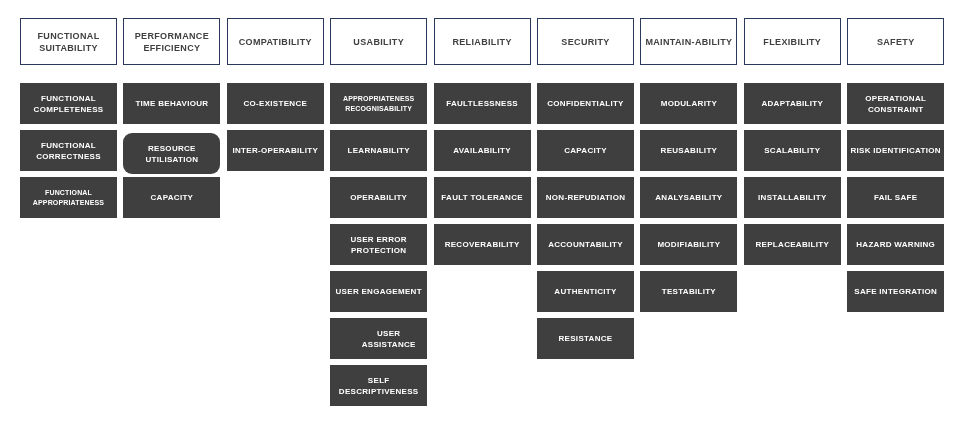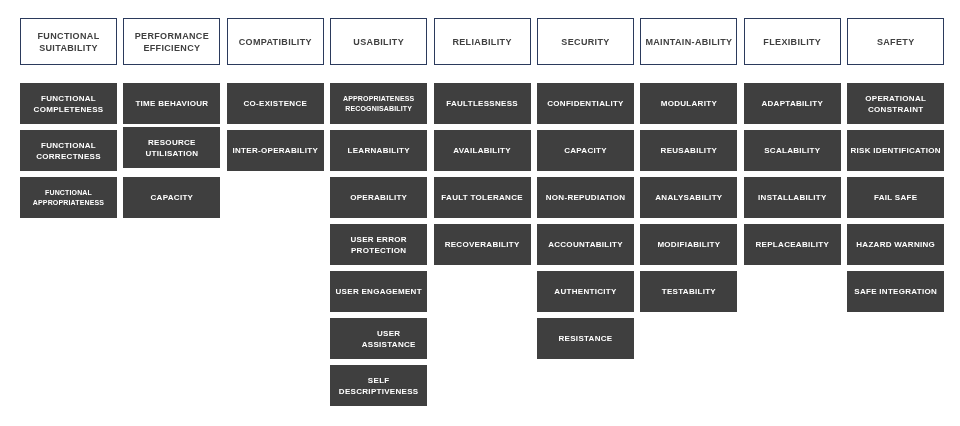--- a/index.html
+++ b/index.html
@@ -94,21 +94,21 @@
         <span class="box-label">FUNCTIONAL APPROPRIATENESS</span>
       </div>
     </div>
     <div class="column" style="left: 123.4px;">
       <div class="header-box">
         <span class="box-label">PERFORMANCE EFFICIENCY</span>
       </div>
       <div class="sub-box" style="top: 83px;">
         <span class="box-label">TIME BEHAVIOUR</span>
       </div>
-      <div class="sub-box" style="top: 127px;">
+      <div class="sub-box" style="top: 133px; border-radius: 9px;">
         <span class="box-label">RESOURCE UTILISATION</span>
       </div>
       <div class="sub-box" style="top: 177px;">
         <span class="box-label">CAPACITY</span>
       </div>
     </div>
     <div class="column" style="left: 226.8px;">
       <div class="header-box">
         <span class="box-label">COMPATIBILITY</span>
       </div>

